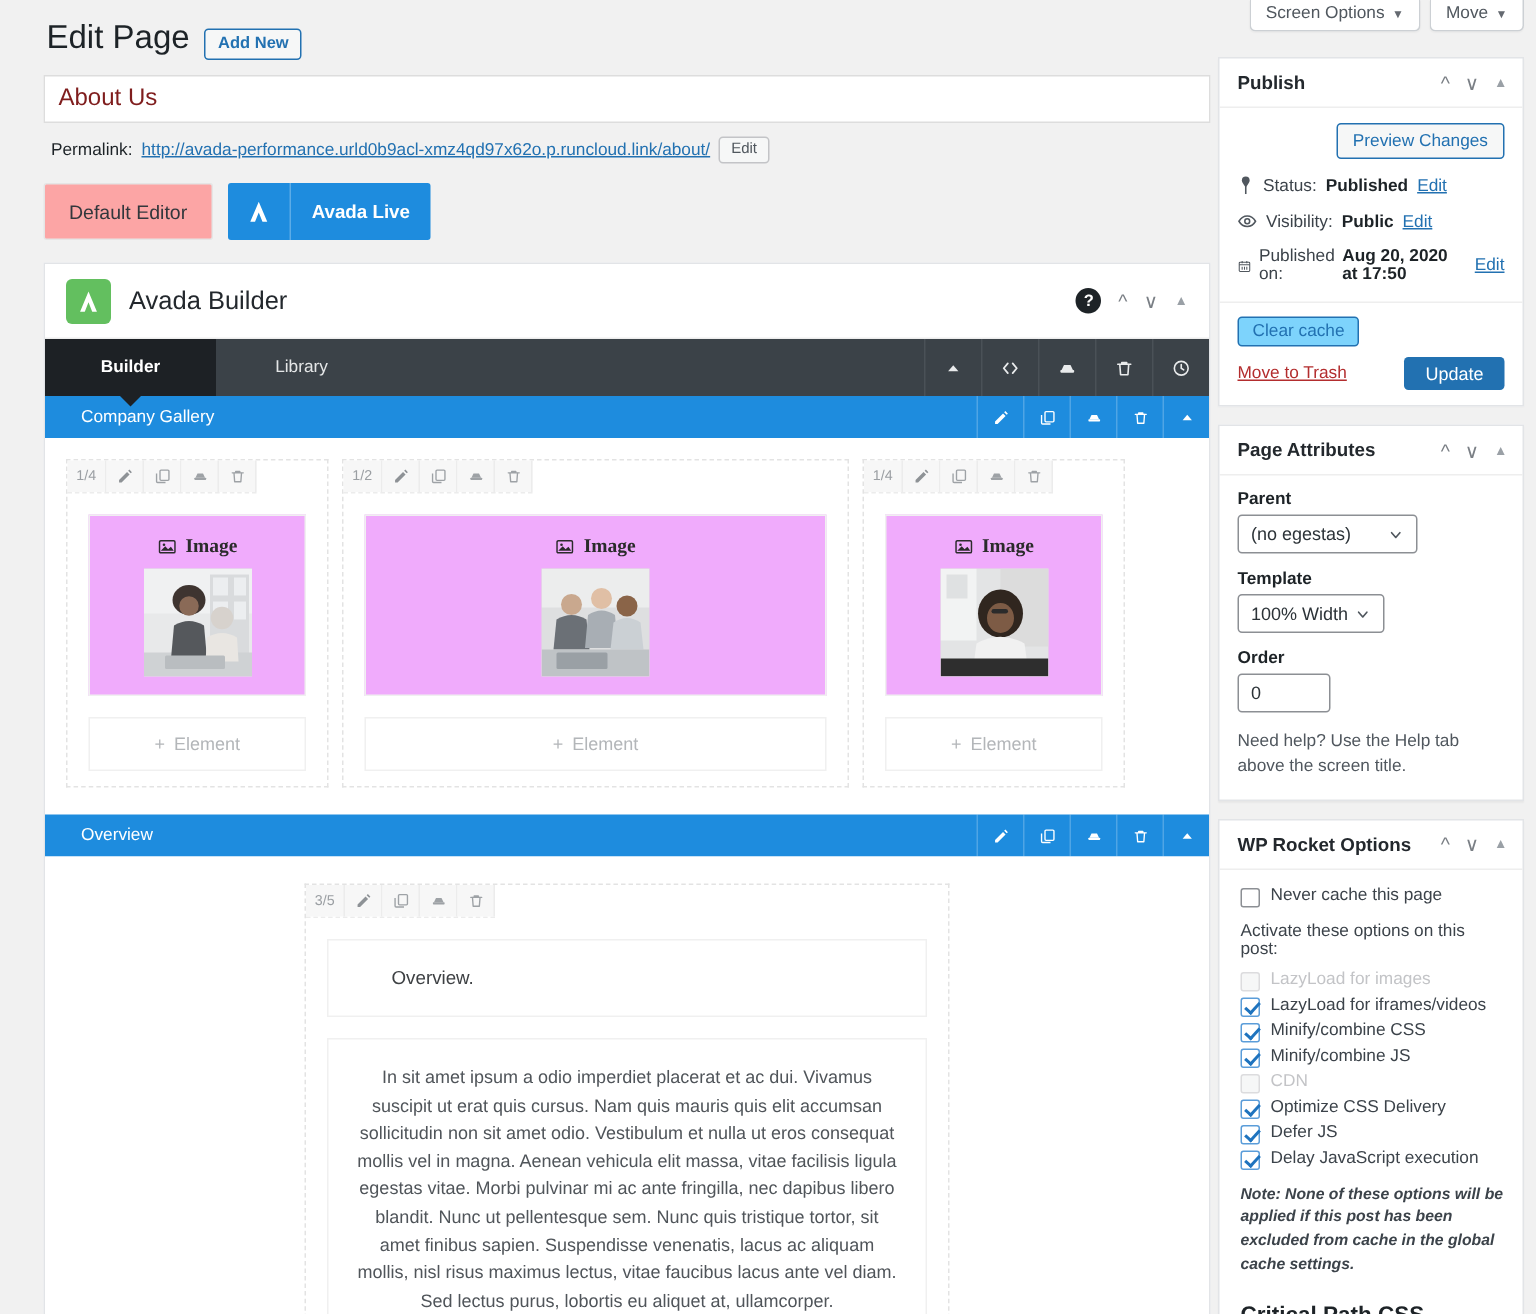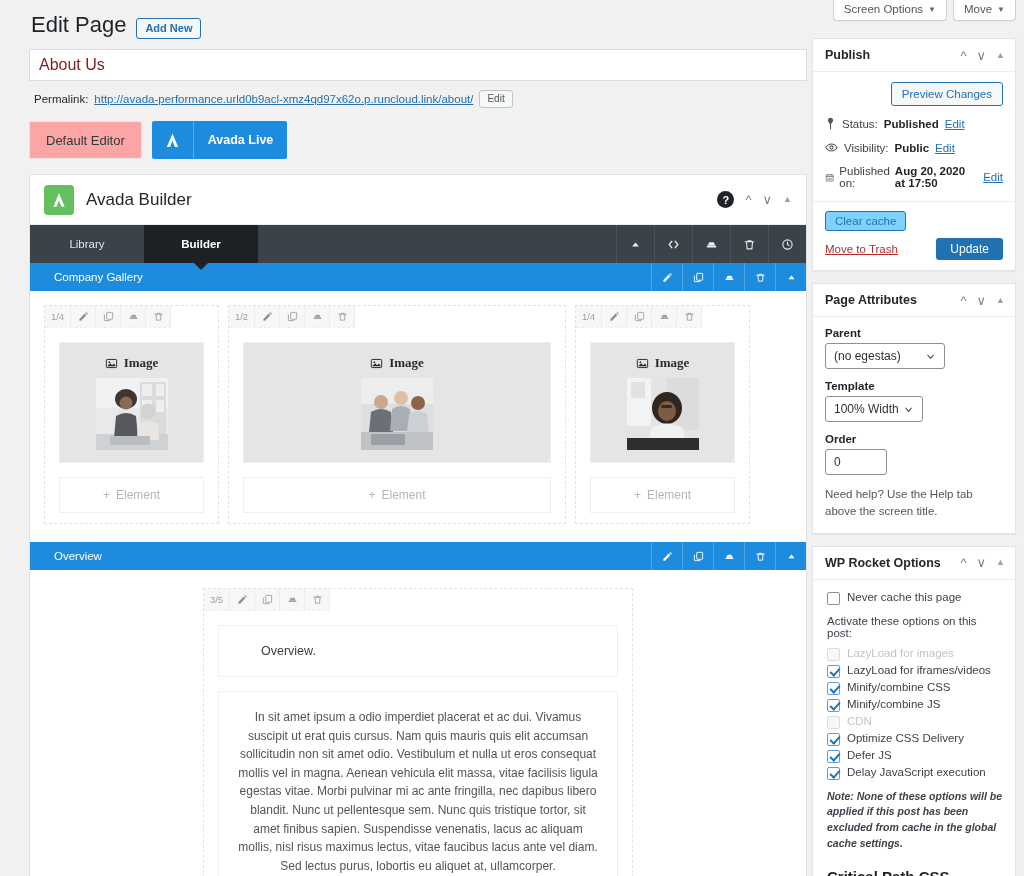--- a/index.html
+++ b/index.html
@@ -141,21 +141,21 @@
     display: flex; align-items: center; justify-content: center;
     width: 26px; font-size: 9.5px; color: #9b9fa3; background: #f7f7f7;
     border-right: 1px solid #ececec;
   }
   .ctool {
     width: 25px; display: flex; align-items: center; justify-content: center;
     background: #f7f7f7; border-right: 1px solid #ececec; color: #9ea2a6;
   }
   .col-inner { padding: 14px 14px 0 14px; }
   .el-box {
-    border: 1px solid #f0f0f0; background: #e5e5e5; padding: 12px 10px 12px 10px;
+    border: 1px solid #f0f0f0; background: #f0abfc; padding: 12px 10px 12px 10px;
     display: flex; flex-direction: column; align-items: center; gap: 7px;
   }
   .el-title { display: flex; align-items: center; gap: 6px; font-size: 13px; color: #2b2b2b; font-weight: 700; font-family: "Liberation Serif", serif; }
   .thumb { width: 72px; height: 72px; border: 0; overflow: hidden; position: relative; background: #ddd; }
   .add-element {
     margin: 14px 14px 0 14px; border: 1px solid #f0f0f0; height: 36px;
     display: flex; align-items: center; justify-content: center; gap: 6px;
     color: #b3b6b9; font-size: 12px;
   }
   .txt-box {
@@ -295,22 +295,22 @@
         <div class="builder-title">Avada Builder</div>
         <div class="builder-head-right">
           <div class="help-dot">?</div>
           <span class="chev">^</span>
           <span class="chev">∨</span>
           <span class="chev small">▲</span>
         </div>
       </div>
 
       <div class="builder-tabbar">
+        <div class="btab active">Builder</div>
         <div class="btab plain">Library</div>
-        <div class="btab active">Builder</div>
         <div class="tabbar-spacer"></div>
 
         <div class="ticon">
           <svg class="ic-sm" viewBox="0 0 16 16" aria-hidden="true">
               <path d="M8 5 L13 11 L3 11 Z" fill="#e9ebec"></path>
             </svg>
         </div>
         <div class="ticon">
           <svg class="ic" viewBox="0 0 24 24" fill="none" stroke="#e9ebec" stroke-width="2.2" stroke-linecap="round" stroke-linejoin="round" aria-hidden="true">
             <polyline points="9,6 4,12 9,18"></polyline>

